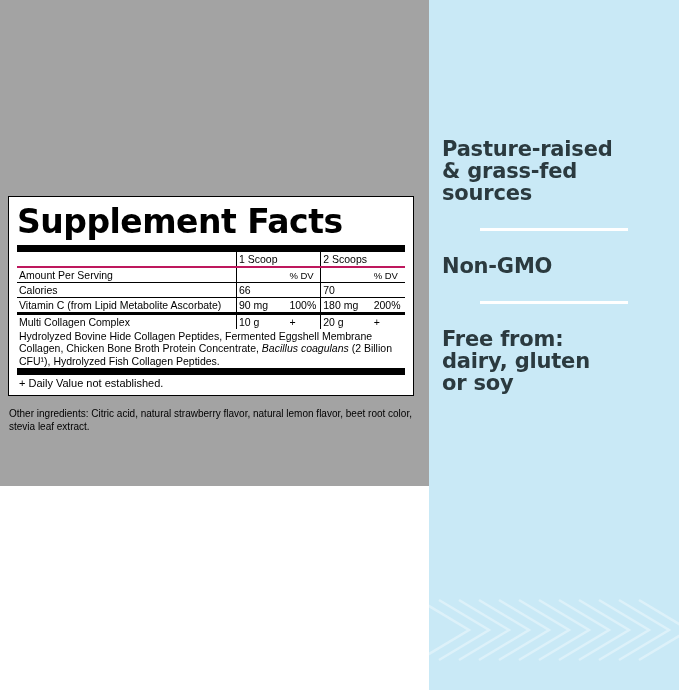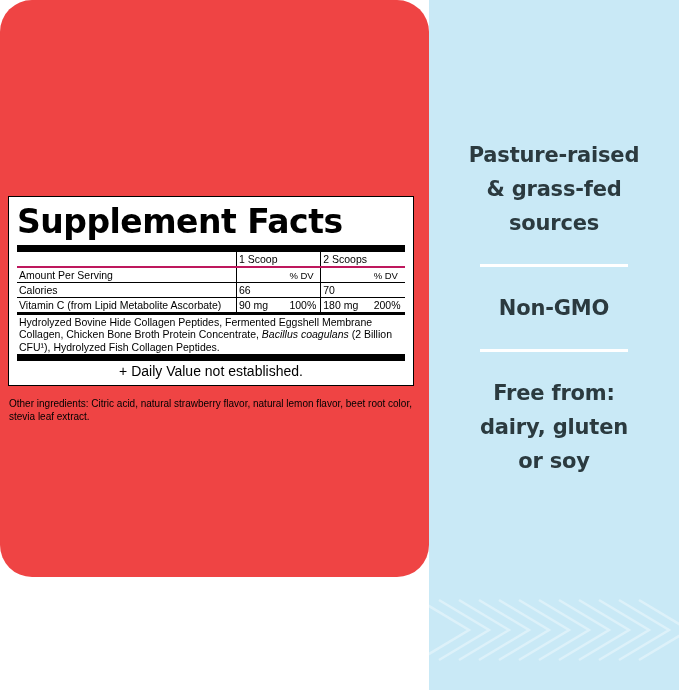--- a/index.html
+++ b/index.html
@@ -16,24 +16,23 @@
   .page {
     position: relative;
     width: 679px;
     height: 690px;
     display: flex;
   }
   
   .left-pane {
     position: relative;
     width: 429px;
-    height: 577px;
-    background: #ef4444;
+    height: 486px;
+    background: #a3a3a3;
     flex: 0 0 429px;
-    border-radius: 32px;
   }
   .facts-wrap {
     position: absolute;
     left: 8px;
     top: 196px;
     width: 406px;
   }
   .facts-box {
     border: 1.5px solid #000;
     background: #fff;
@@ -99,23 +98,22 @@
   .complex-name {
     font-weight: bold;
     font-size: 10.5px;
   }
   .complex-ingredients {
     font-size: 10.5px;
     line-height: 12.5px;
     padding: 1px 2px 2px 14px;
   }
   .footnote {
-    font-size: 14px;
+    font-size: 11px;
     padding: 2px 2px 2px 2px;
-    text-align: center;
   }
   .other-ingredients {
     font-size: 10px;
     line-height: 12.5px;
     color: #000;
     margin-top: 12px;
     padding-left: 1px;
   }
   .center-plus { text-align: center; }
   
@@ -137,23 +135,22 @@
     flex-direction: column;
     align-items: center;
     justify-content: flex-start;
     padding-top: 138px;
     box-sizing: border-box;
   }
   .claim {
     font-family: "DejaVu Sans", sans-serif;
     font-weight: bold;
     font-size: 21px;
-    line-height: 34px;
+    line-height: 22px;
     color: #2b3a3f;
-    text-align: center;
     width: 224px;
     letter-spacing: -0.2px;
   }
   .claim-divider {
     width: 148px;
     height: 3px;
     background: #ffffff;
     margin: 24px 0 24px 0;
   }
   .claim-2 { font-size: 21px; }
@@ -226,20 +223,27 @@
 
         <table class="facts">
           <colgroup>
             <col class="col-name">
             <col class="col-amt">
             <col class="col-dv">
             <col class="col-amt">
             <col class="col-dv">
           </colgroup>
           <tbody>
+            <tr>
+              <td class="complex-name">Multi Collagen Complex</td>
+              <td class="vline-l">10 g</td>
+              <td class="center-plus">+</td>
+              <td class="vline-l">20 g</td>
+              <td class="center-plus">+</td>
+            </tr>
             <tr>
               <td class="complex-ingredients" colspan="5">
                 <span>Hydrolyzed Bovine Hide Collagen Peptides, Fermented Eggshell Membrane Collagen, Chicken Bone Broth Protein Concentrate, </span><i>Bacillus coagulans</i><span> (2 Billion CFU¹), Hydrolyzed Fish Collagen Peptides.</span>
               </td>
             </tr>
           </tbody>
         </table>
 
         <div class="rule-thick"></div>
 

